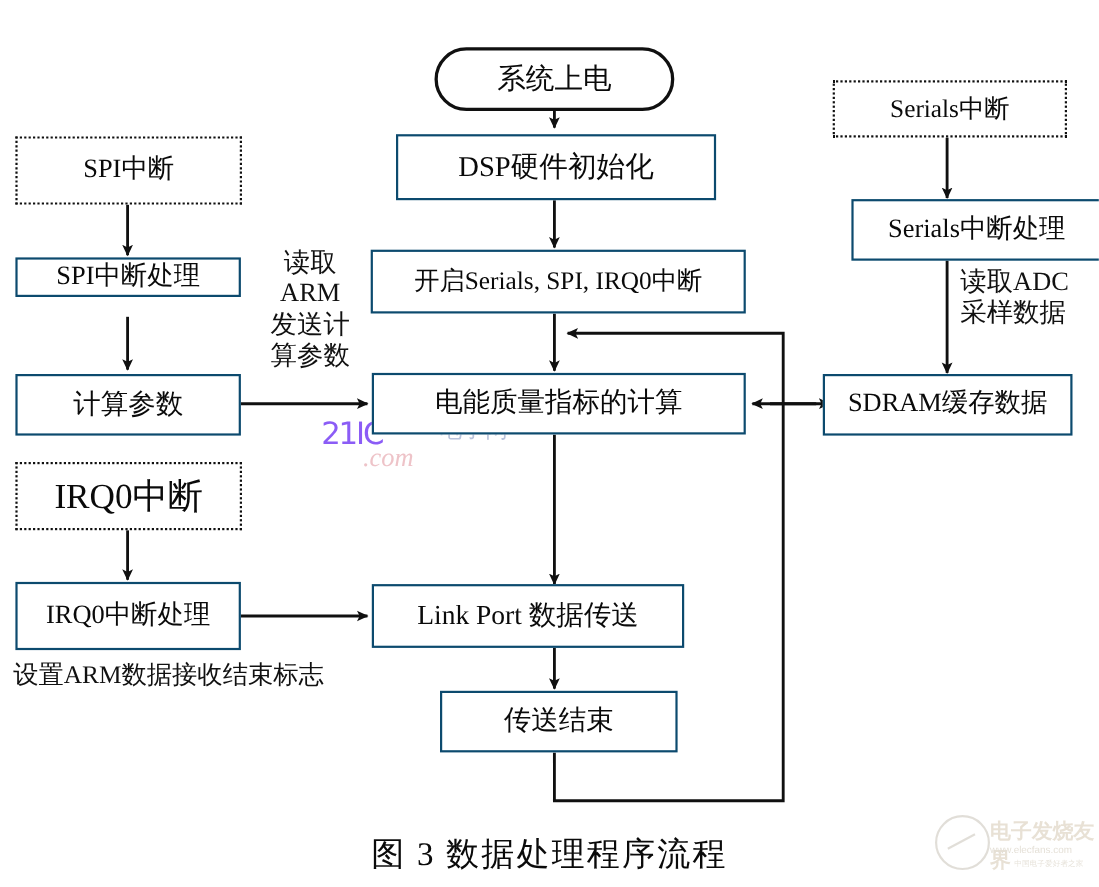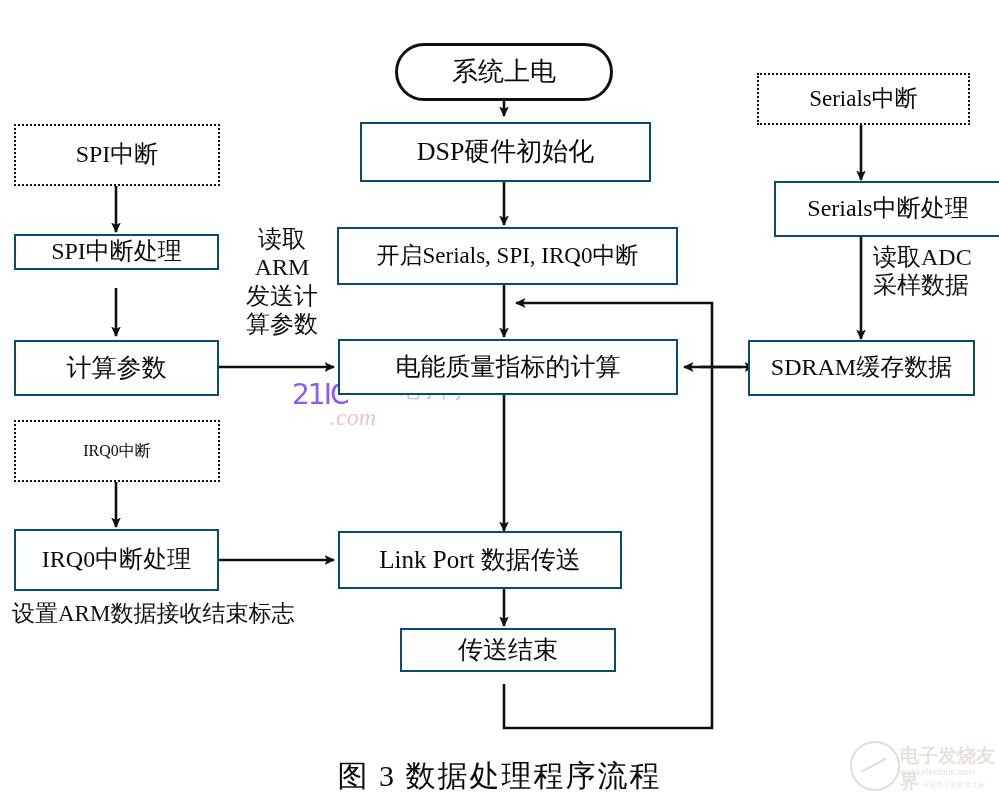--- a/index.html
+++ b/index.html
@@ -207,29 +207,29 @@
   <div class="node rounded" style="left:395px; top:15px; width:218px; height:58px; font-size:26px;margin-top:28px;">系统上电</div>
 
   <div class="node solid" style="left:360px; top:122px; width:291px; height:60px; font-size:26px;">DSP硬件初始化</div>
 
   <div class="node solid" style="left:337px; top:227px; width:341px; height:58px; font-size:23px;">开启Serials, SPI, IRQ0中断</div>
 
   <div class="node solid" style="left:338px; top:339px; width:340px; height:56px; font-size:25px;">电能质量指标的计算</div>
 
   <div class="node solid" style="left:338px; top:531px; width:284px; height:58px; font-size:25px;">Link Port 数据传送</div>
 
-  <div class="node solid" style="left:400px; top:628px; width:216px; height:44px; font-size:25px;">传送结束</div>
+  <div class="node solid" style="left:400px; top:628px; width:216px; height:56px; font-size:25px;">传送结束</div>
 
   <div class="node dotted" style="left:14px; top:124px; width:206px; height:62px; font-size:24px;">SPI中断</div>
 
   <div class="node solid" style="left:14px; top:234px; width:205px; height:36px; font-size:24px;">SPI中断处理</div>
 
   <div class="node solid" style="left:14px; top:340px; width:205px; height:56px; font-size:25px;">计算参数</div>
 
-  <div class="node dotted" style="left:14px; top:420px; width:206px; height:62px; font-size:16px;">IRQ0中断</div>
+  <div class="node dotted" style="left:14px; top:420px; width:206px; height:62px; font-size:32px;">IRQ0中断</div>
 
   <div class="node solid" style="left:14px; top:529px; width:205px; height:62px; font-size:24px;">IRQ0中断处理</div>
 
   <div class="node dotted" style="left:757px; top:73px; width:213px; height:52px; font-size:23px;">Serials中断</div>
 
   <div class="node solid" style="left:747px; top:181px; width:228px; height:56px; font-size:24px;margin-left:27px;">Serials中断处理</div>
 
   <div class="node solid" style="left:748px; top:340px; width:227px; height:56px; font-size:24px;">SDRAM缓存数据</div>
 
   <div class="label-free" style="left:232px; top:225px; width:100px; font-size:24px;">读取

